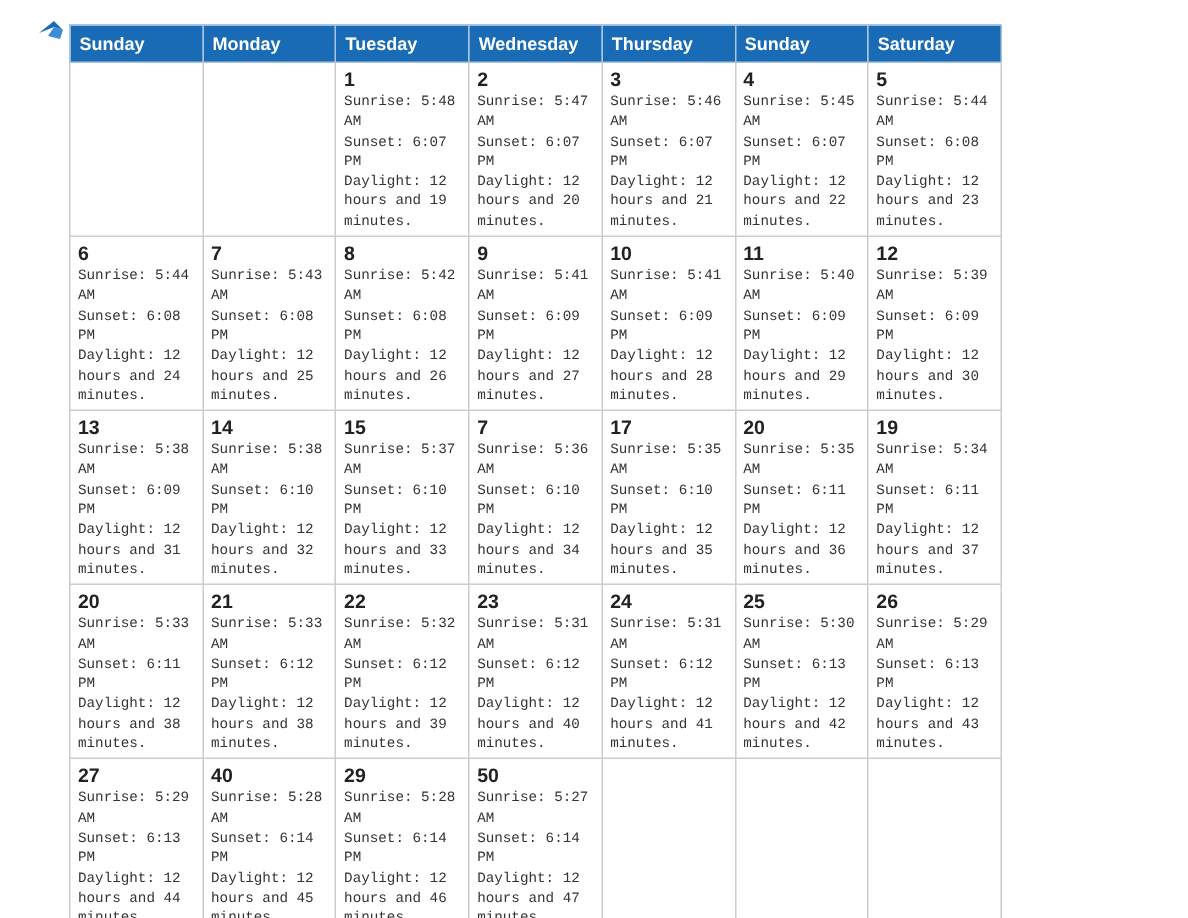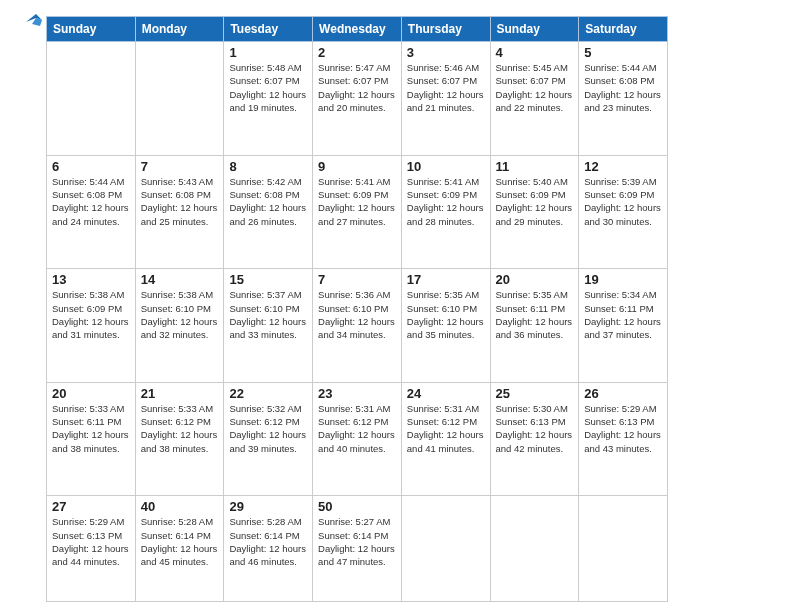--- a/index.html
+++ b/index.html
@@ -79,20 +79,21 @@
       font-size: 13px;
       font-weight: bold;
       color: #222;
       display: block;
       margin-bottom: 1px;
     }
     .day-info {
       font-size: 9.5px;
       color: #333;
       line-height: 1.4;
+      font-family: Liberation Mono, monospace;
     }
     .empty-cell {
       background: #f9f9f9;
     }
   </style>
 </head>
 <body>
 
 <div class="page">
   <div class="header">

